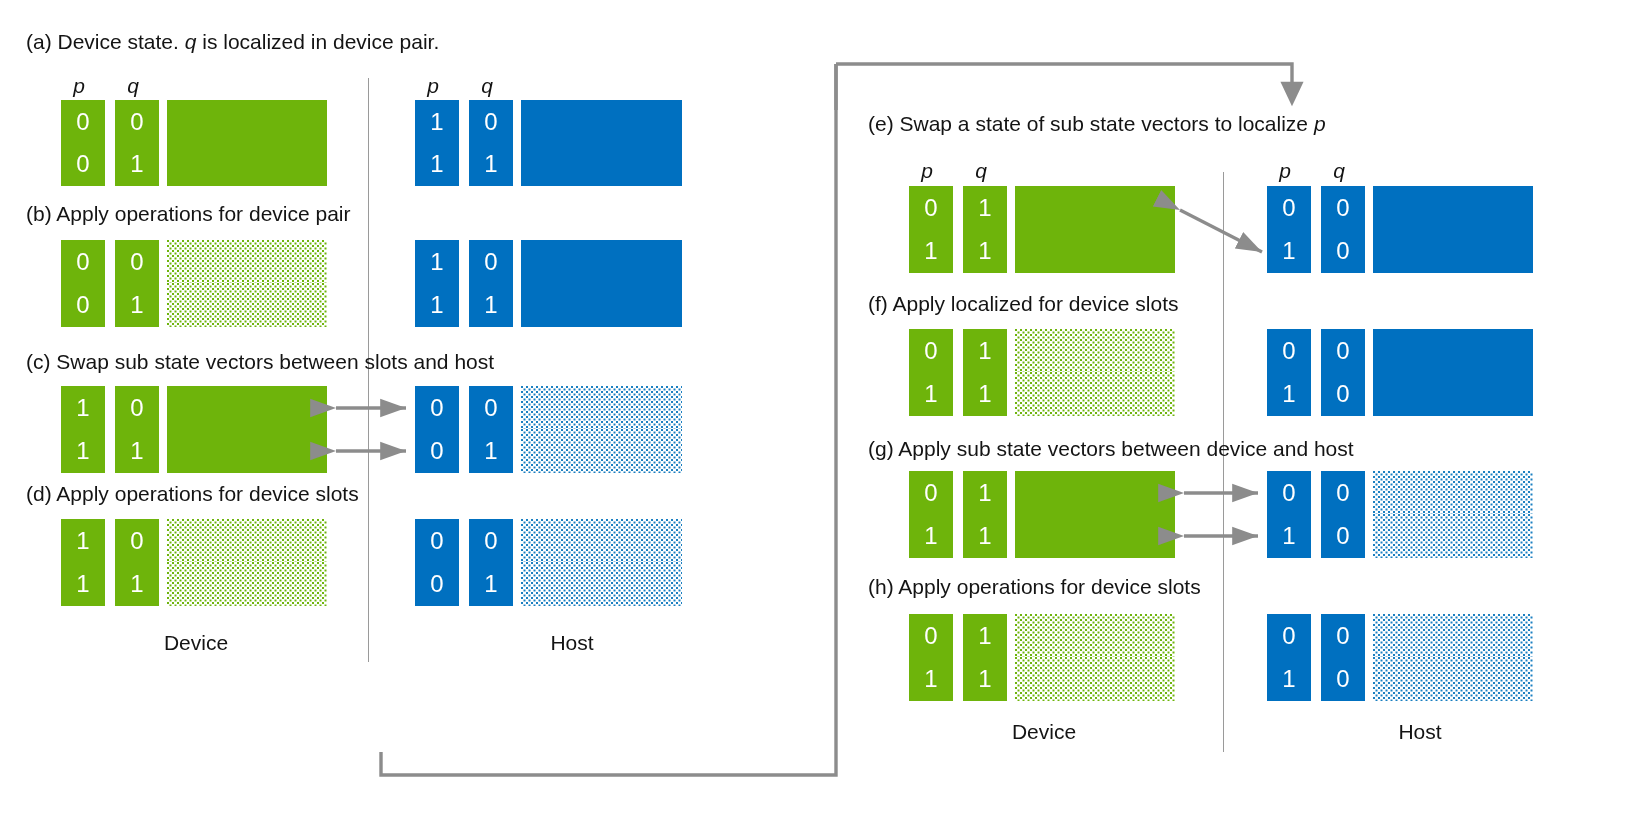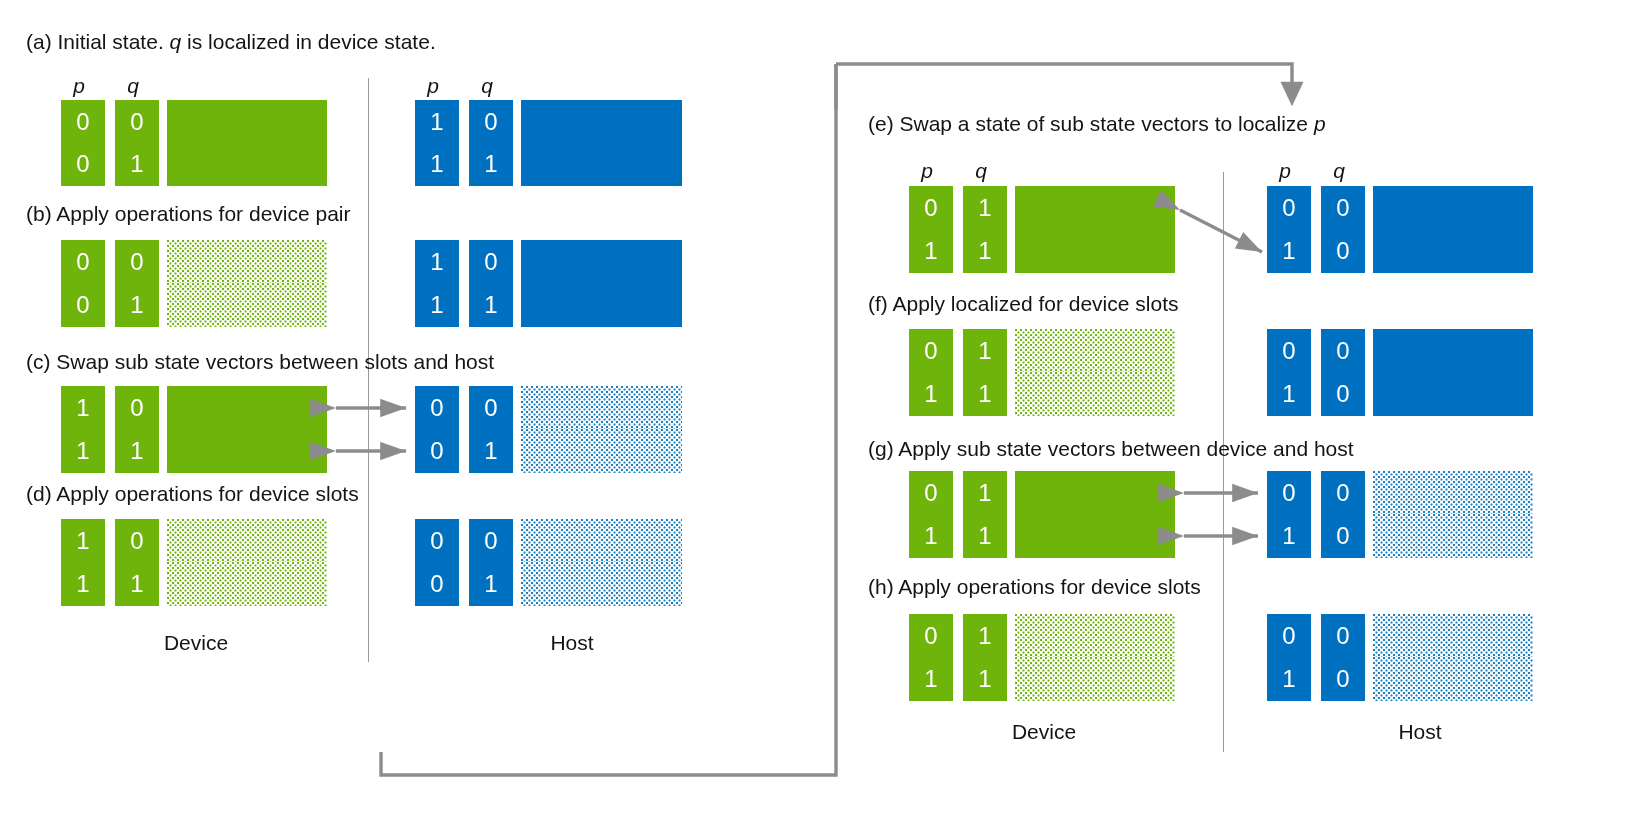--- a/index.html
+++ b/index.html
@@ -70,21 +70,21 @@
 </head>
 <body>
 
 <div class="stage">
 
   <div>
 
     <div class="divider" style="left:368px;top:78px;height:584px;"></div>
 
     <div class="caption" style="left:26px;top:30px;">
-      <span>(a) Initial state. </span><i>q</i><span> is localized in device state.</span>
+      <span>(a) Device state. </span><i>q</i><span> is localized in device pair.</span>
     </div>
 
     <div class="hdr" style="left:65px;top:75px;">p</div>
     <div class="hdr" style="left:119px;top:75px;">q</div>
     <div class="hdr" style="left:419px;top:75px;">p</div>
     <div class="hdr" style="left:473px;top:75px;">q</div>
 
     <div class="cell g" style="left:61px;top:100px;">0</div>
     <div class="cell g" style="left:115px;top:100px;">0</div>
     <div class="bar g" style="left:167px;top:100px;width:160px;"></div>

